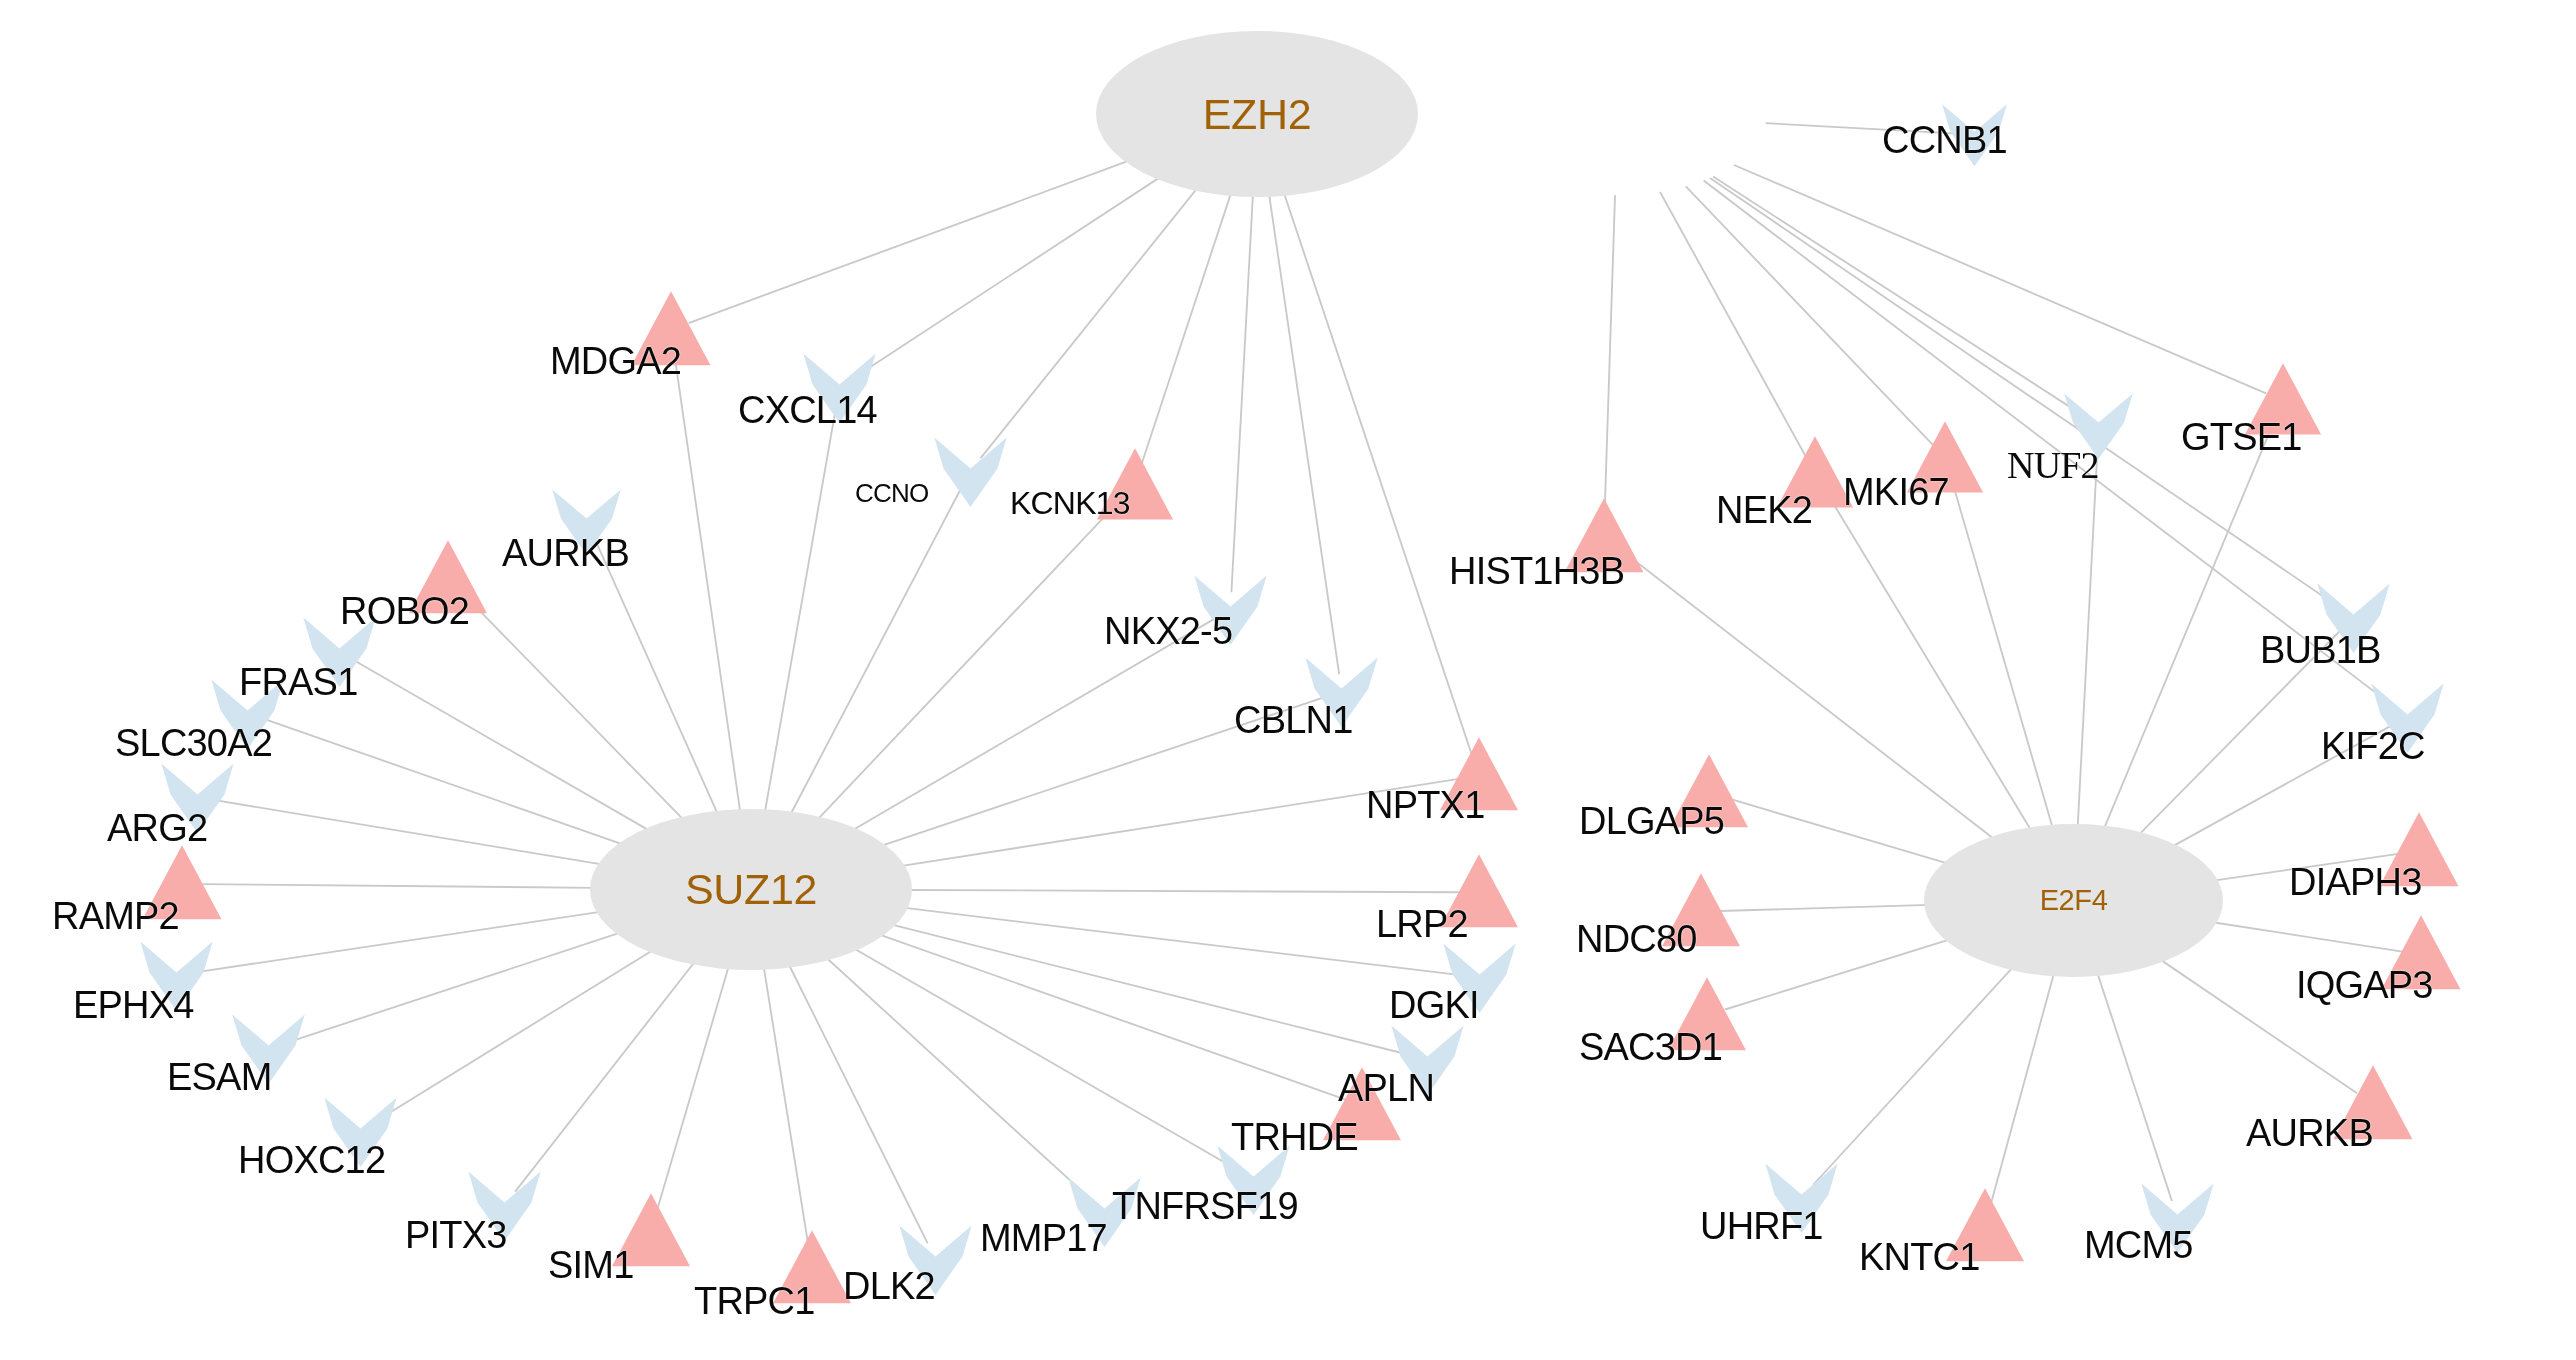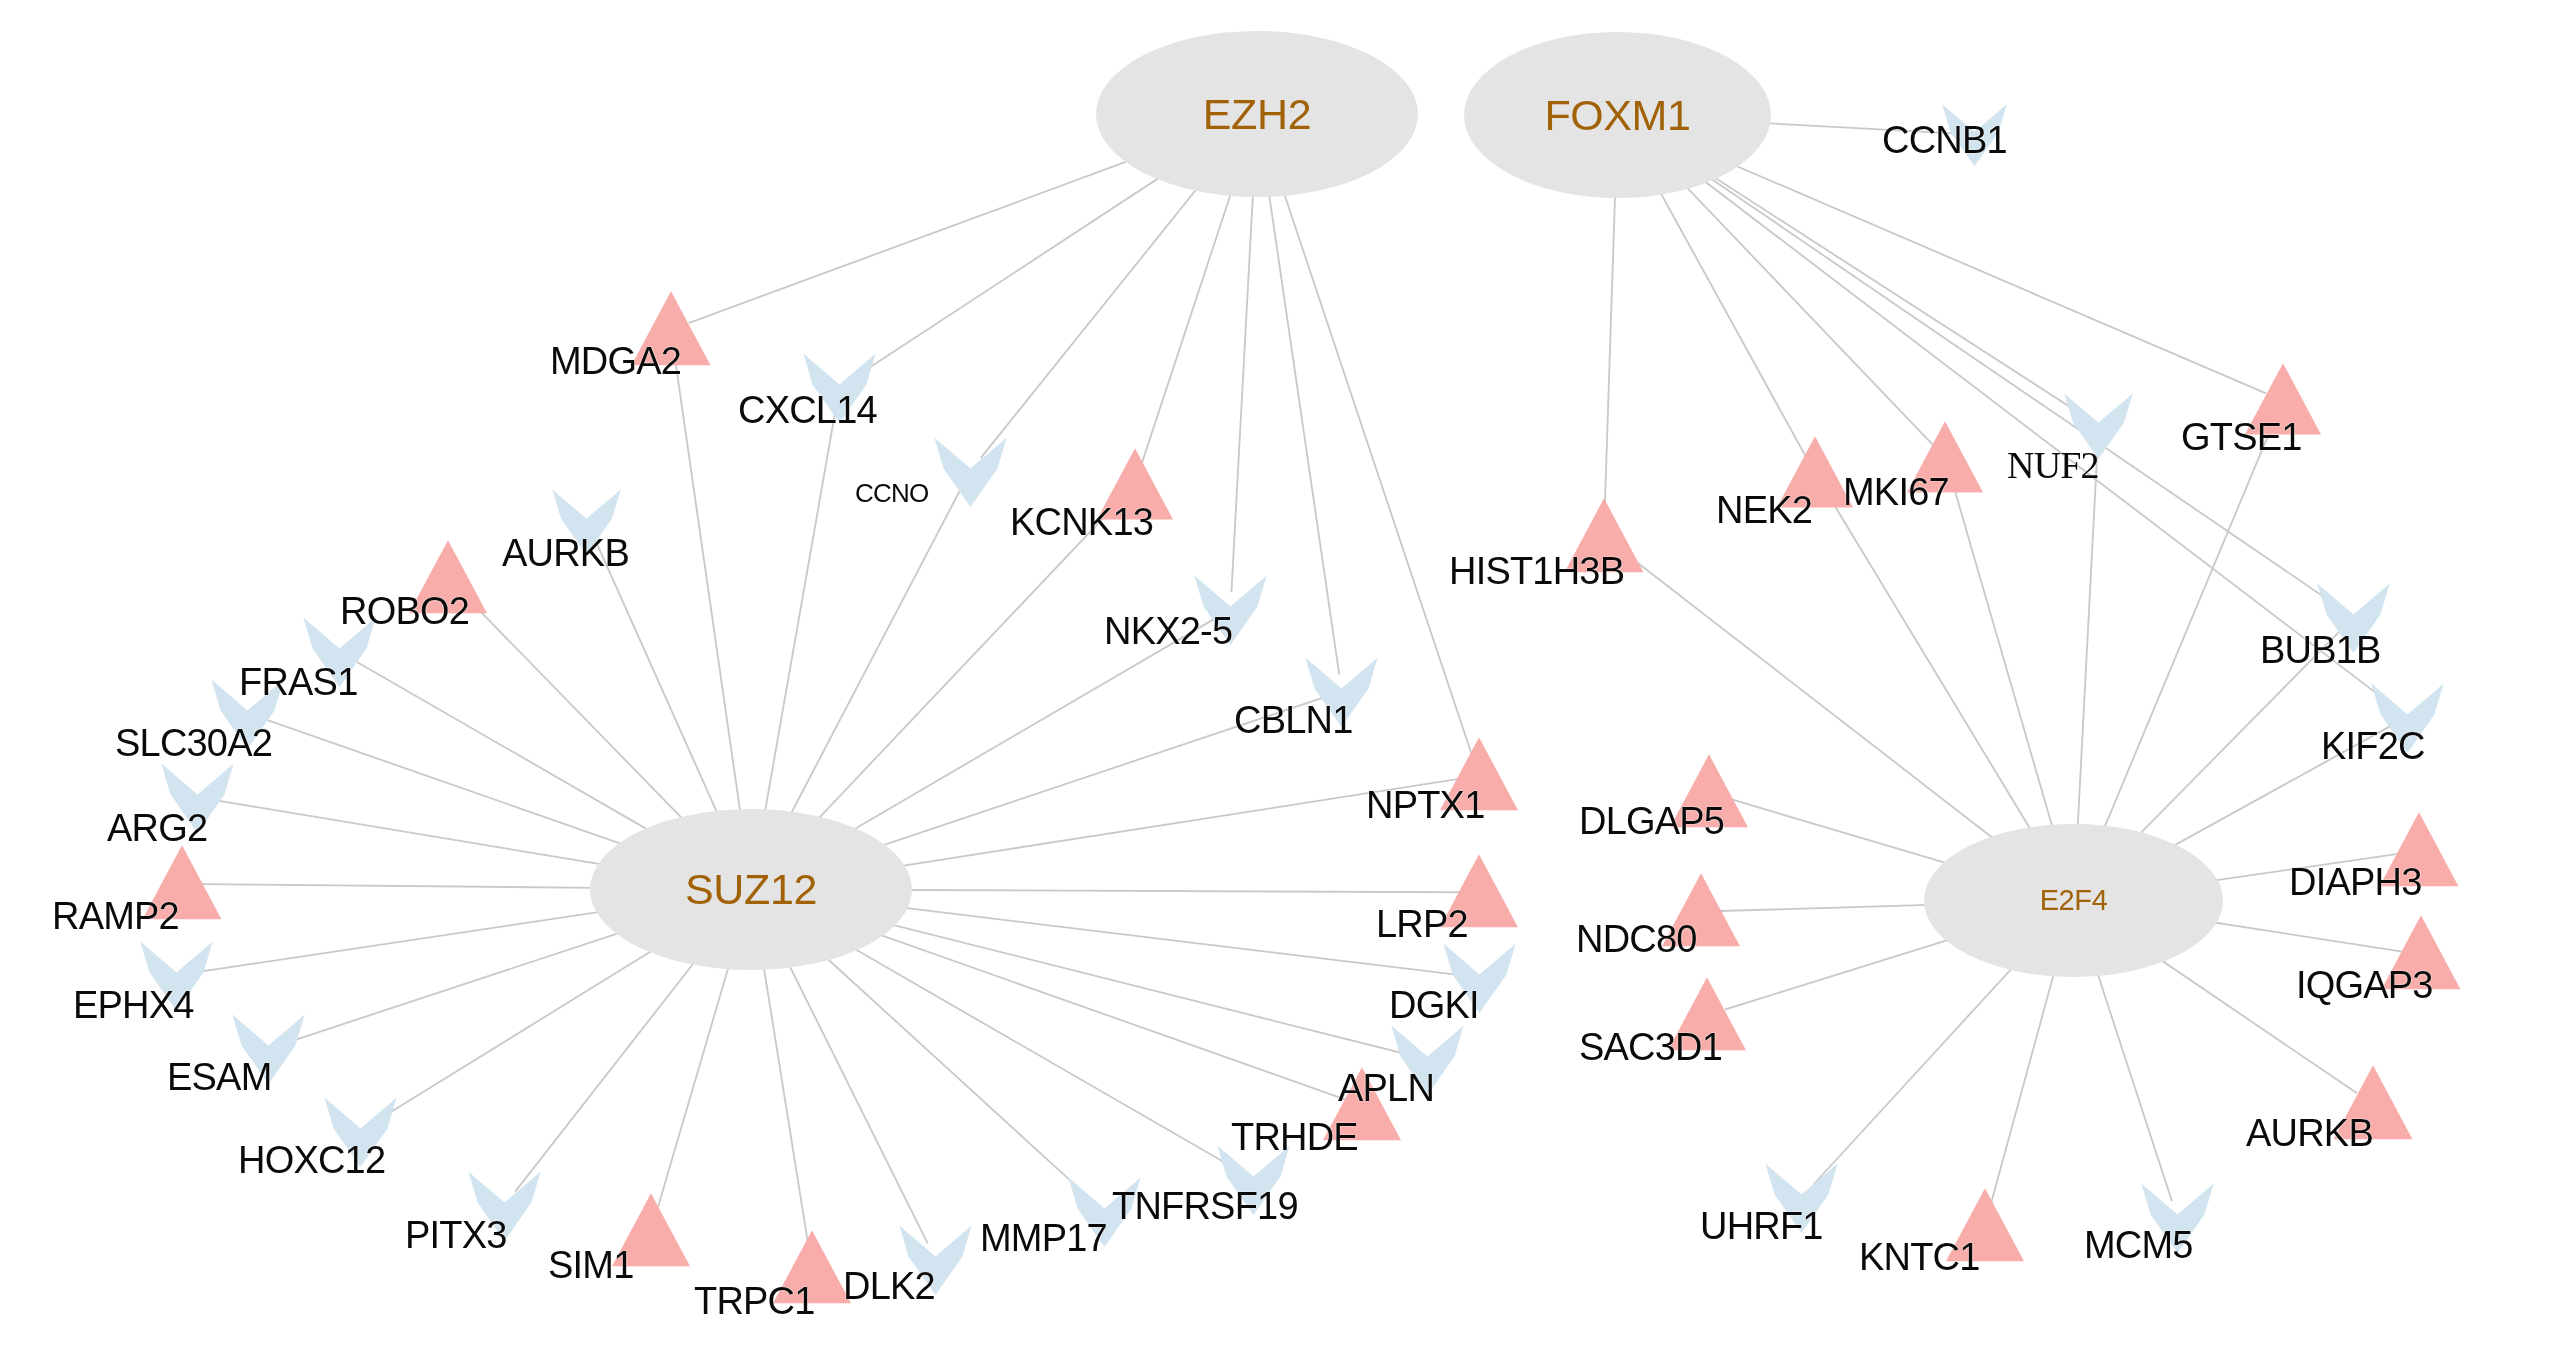--- a/index.html
+++ b/index.html
@@ -256,21 +256,21 @@
         <path d="M50 4 L97 92 L3 92 Z" fill="#f9adaa"></path>
       </svg>
       <div class="gene-label" style="left: 1882px; top: 119px; font-size: 38px;">CCNB1</div>
       <div class="gene-label" style="left: 550px; top: 340px; font-size: 38px;">MDGA2</div>
       <div class="gene-label" style="left: 738px; top: 389px; font-size: 38px;">CXCL14</div>
       <div class="gene-label" style="left: 2181px; top: 416px; font-size: 38px;">GTSE1</div>
       <div class="gene-label" style="left: 2007px; top: 443px; font-size: 38px; font-family: Liberation Serif, serif;">NUF2</div>
       <div class="gene-label" style="left: 1843px; top: 471px; font-size: 38px;">MKI67</div>
       <div class="gene-label" style="left: 1716px; top: 489px; font-size: 38px;">NEK2</div>
       <div class="gene-label" style="left: 855px; top: 478px; font-size: 26px;">CCNO</div>
-      <div class="gene-label" style="left: 1010px; top: 485px; font-size: 38px; margin-top: 16px;">KCNK13</div>
+      <div class="gene-label" style="left: 1010px; top: 485px; font-size: 32px;">KCNK13</div>
       <div class="gene-label" style="left: 502px; top: 532px; font-size: 38px;">AURKB</div>
       <div class="gene-label" style="left: 340px; top: 590px; font-size: 38px;">ROBO2</div>
       <div class="gene-label" style="left: 1449px; top: 550px; font-size: 38px;">HIST1H3B</div>
       <div class="gene-label" style="left: 1104px; top: 610px; font-size: 38px;">NKX2-5</div>
       <div class="gene-label" style="left: 2260px; top: 629px; font-size: 38px;">BUB1B</div>
       <div class="gene-label" style="left: 239px; top: 661px; font-size: 38px;">FRAS1</div>
       <div class="gene-label" style="left: 1234px; top: 699px; font-size: 38px;">CBLN1</div>
       <div class="gene-label" style="left: 2321px; top: 725px; font-size: 38px;">KIF2C</div>
       <div class="gene-label" style="left: 115px; top: 722px; font-size: 38px;">SLC30A2</div>
       <div class="gene-label" style="left: 1366px; top: 784px; font-size: 38px;">NPTX1</div>
@@ -294,23 +294,20 @@
       <div class="gene-label" style="left: 2084px; top: 1224px; font-size: 38px;">MCM5</div>
       <div class="gene-label" style="left: 405px; top: 1214px; font-size: 38px;">PITX3</div>
       <div class="gene-label" style="left: 980px; top: 1217px; font-size: 38px;">MMP17</div>
       <div class="gene-label" style="left: 1859px; top: 1236px; font-size: 38px;">KNTC1</div>
       <div class="gene-label" style="left: 548px; top: 1244px; font-size: 38px;">SIM1</div>
       <div class="gene-label" style="left: 843px; top: 1265px; font-size: 38px;">DLK2</div>
       <div class="gene-label" style="left: 694px; top: 1280px; font-size: 38px;">TRPC1</div>
       <div class="hub-ellipse" style="left: 1096px; top: 31px; width: 322px; height: 166px; background: rgb(228, 228, 228);">
         <span class="hub-label" style="font-size: 43px;">EZH2</span>
       </div>
-      <div class="hub-ellipse" style="left: 1464px; top: 32px; width: 307px; height: 166px; background: rgb(228, 228, 228);">
-        <span class="hub-label" style="font-size: 43px;">FOXM1</span>
-      </div>
       <div class="hub-ellipse" style="left: 590px; top: 809px; width: 322px; height: 161px; background: rgb(228, 228, 228);">
         <span class="hub-label" style="font-size: 43px;">SUZ12</span>
       </div>
       <div class="hub-ellipse" style="left: 1924px; top: 824px; width: 299px; height: 153px; background: rgb(228, 228, 228);">
         <span class="hub-label" style="font-size: 29px;">E2F4</span>
       </div>
     </div>
 </div>
 
 

